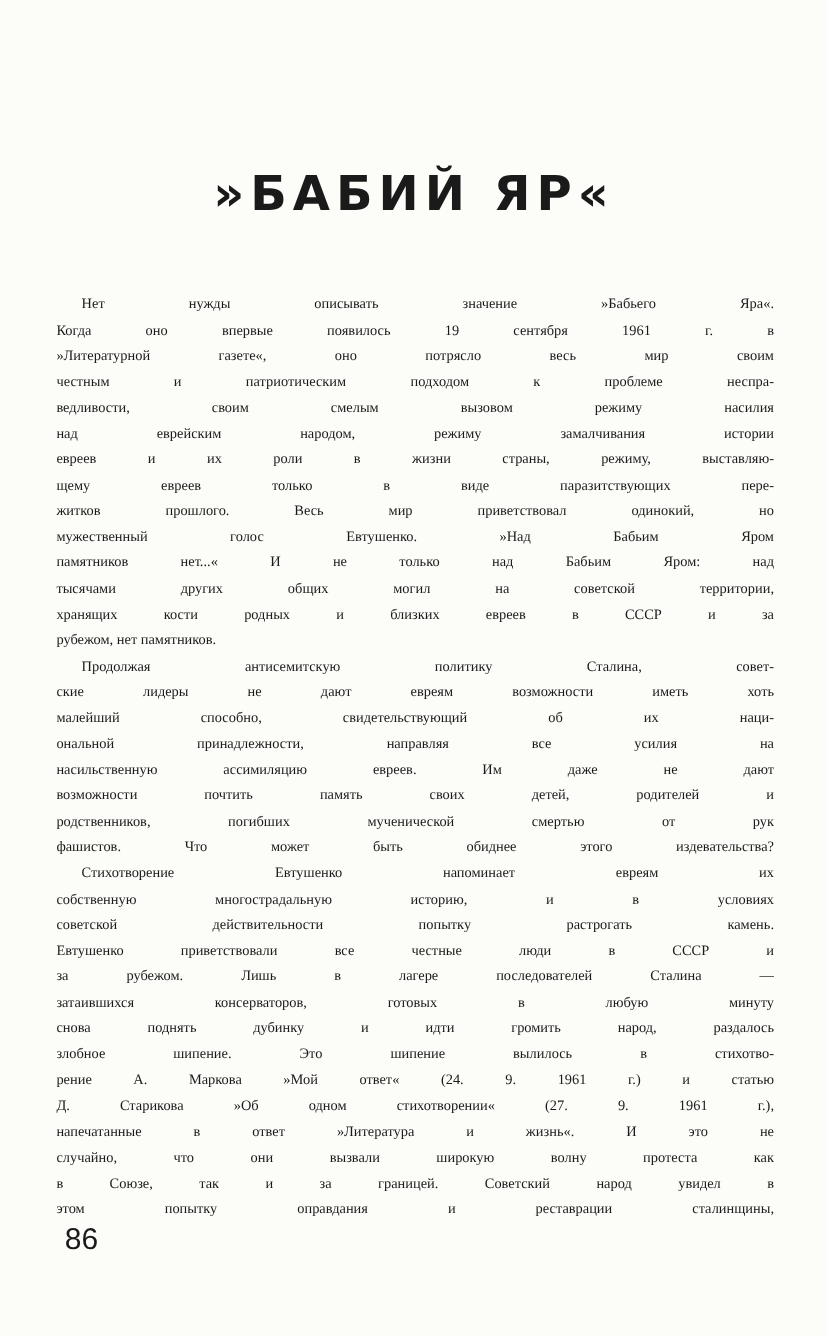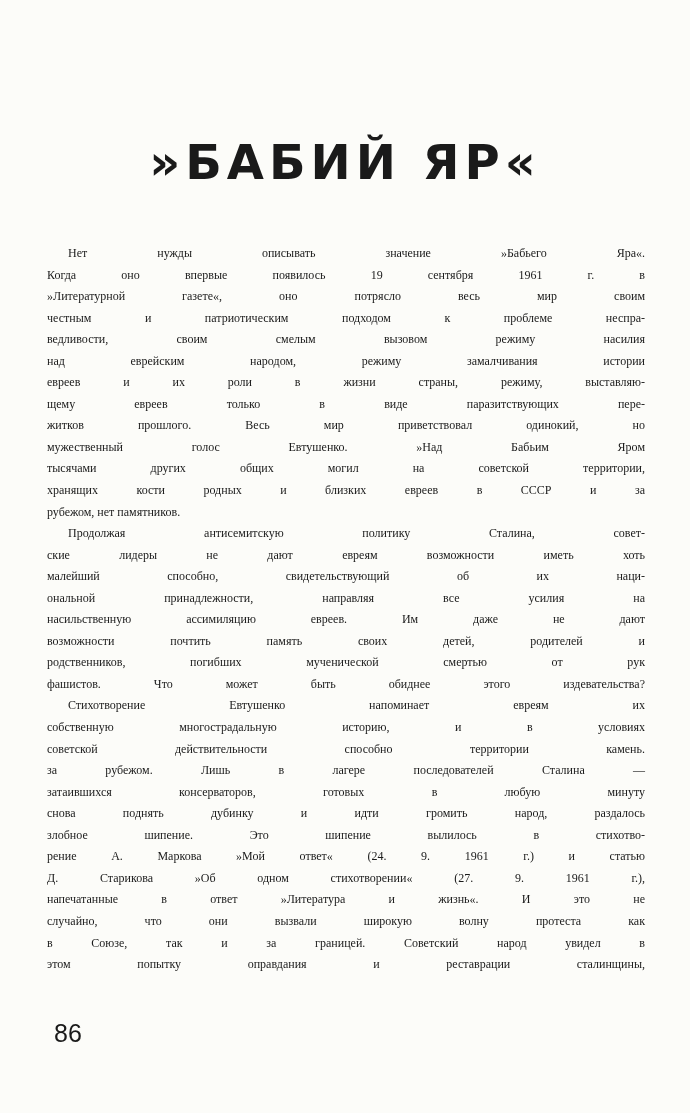--- a/index.html
+++ b/index.html
@@ -19,21 +19,21 @@
     overflow: hidden;
   }
   .chapter-title {
     position: absolute;
     top: 140px;
     left: 46px;
     width: 598px;
     text-align: center;
     font-family: "DejaVu Sans", "Liberation Sans", sans-serif;
     font-weight: bold;
-    font-size: 48px;
+    font-size: 40px;
     line-height: 44px;
     letter-spacing: 5px;
     white-space: nowrap;
   }
   .text-block {
     position: absolute;
     top: 243px;
     left: 47px;
     width: 598px;
   }
@@ -72,38 +72,40 @@
         <div class="line first">Нет нужды описывать значение »Бабьего Яра«.</div>
         <div class="line">Когда оно впервые появилось 19 сентября 1961 г. в</div>
         <div class="line">»Литературной газете«, оно потрясло весь мир своим</div>
         <div class="line">честным и патриотическим подходом к проблеме неспра-</div>
         <div class="line">ведливости, своим смелым вызовом режиму насилия</div>
         <div class="line">над еврейским народом, режиму замалчивания истории</div>
         <div class="line">евреев и их роли в жизни страны, режиму, выставляю-</div>
         <div class="line">щему евреев только в виде паразитствующих пере-</div>
         <div class="line">житков прошлого. Весь мир приветствовал одинокий, но</div>
         <div class="line">мужественный голос Евтушенко. »Над Бабьим Яром</div>
+        <div class="line">памятников нет...« И не только над Бабьим Яром: над</div>
         <div class="line">тысячами других общих могил на советской территории,</div>
         <div class="line">хранящих кости родных и близких евреев в СССР и за</div>
         <div class="line short-last">рубежом, нет памятников.</div>
       </div>
       <div class="para">
         <div class="line first">Продолжая антисемитскую политику Сталина, совет-</div>
         <div class="line">ские лидеры не дают евреям возможности иметь хоть</div>
         <div class="line">малейший способно, свидетельствующий об их наци-</div>
         <div class="line">ональной принадлежности, направляя все усилия на</div>
         <div class="line">насильственную ассимиляцию евреев. Им даже не дают</div>
         <div class="line">возможности почтить память своих детей, родителей и</div>
         <div class="line">родственников, погибших мученической смертью от рук</div>
         <div class="line">фашистов. Что может быть обиднее этого издевательства?</div>
       </div>
       <div class="para">
         <div class="line first">Стихотворение Евтушенко напоминает евреям их</div>
         <div class="line">собственную многострадальную историю, и в условиях</div>
-        <div class="line">советской действительности способно территории камень.</div>
+        <div class="line">советской действительности попытку растрогать камень.</div>
+        <div class="line">Евтушенко приветствовали все честные люди в СССР и</div>
         <div class="line">за рубежом. Лишь в лагере последователей Сталина —</div>
         <div class="line">затаившихся консерваторов, готовых в любую минуту</div>
         <div class="line">снова поднять дубинку и идти громить народ, раздалось</div>
         <div class="line">злобное шипение. Это шипение вылилось в стихотво-</div>
         <div class="line">рение А. Маркова »Мой ответ« (24. 9. 1961 г.) и статью</div>
         <div class="line">Д. Старикова »Об одном стихотворении« (27. 9. 1961 г.),</div>
         <div class="line">напечатанные в ответ »Литература и жизнь«. И это не</div>
         <div class="line">случайно, что они вызвали широкую волну протеста как</div>
         <div class="line">в Союзе, так и за границей. Советский народ увидел в</div>
         <div class="line">этом попытку оправдания и реставрации сталинщины,</div>

